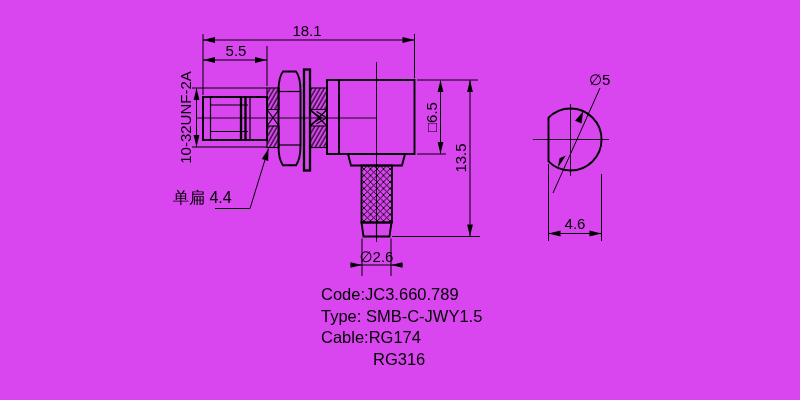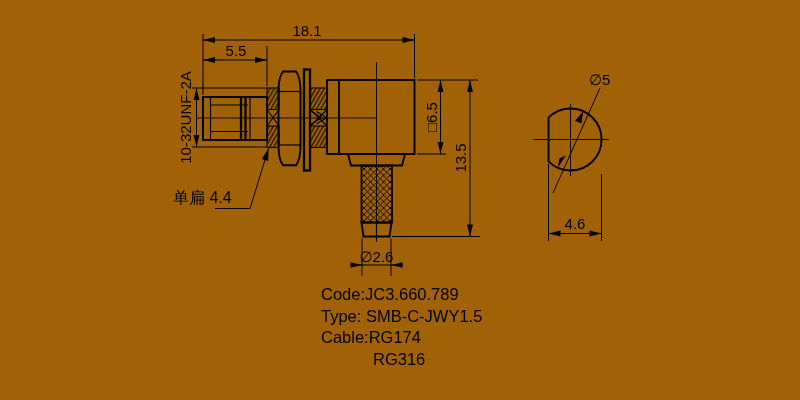--- a/index.html
+++ b/index.html
@@ -1,16 +1,16 @@
 <!DOCTYPE html>
 <html><head>
 <meta charset="utf-8">
 <style>
   html,body{margin:0;padding:0;background:#ffffff;}
-  .canvas{position:relative;width:800px;height:400px;background:#a16207;overflow:hidden;}
+  .canvas{position:relative;width:800px;height:400px;background:#d946ef;overflow:hidden;}
   svg{display:block;}
   
   .p2{stroke:#000;stroke-width:1.9;fill:none;}
   .p1{stroke:#000;stroke-width:1.2;fill:none;}
   .pd{stroke:#000;stroke-width:2.3;fill:none;}
   .hatched{stroke:#000;stroke-width:1.1;fill:url(#thread);}
   .knurled{stroke:#000;stroke-width:1.8;fill:url(#knurl);}
   
   .cl{stroke:#000;stroke-width:0.9;fill:none;}
   

